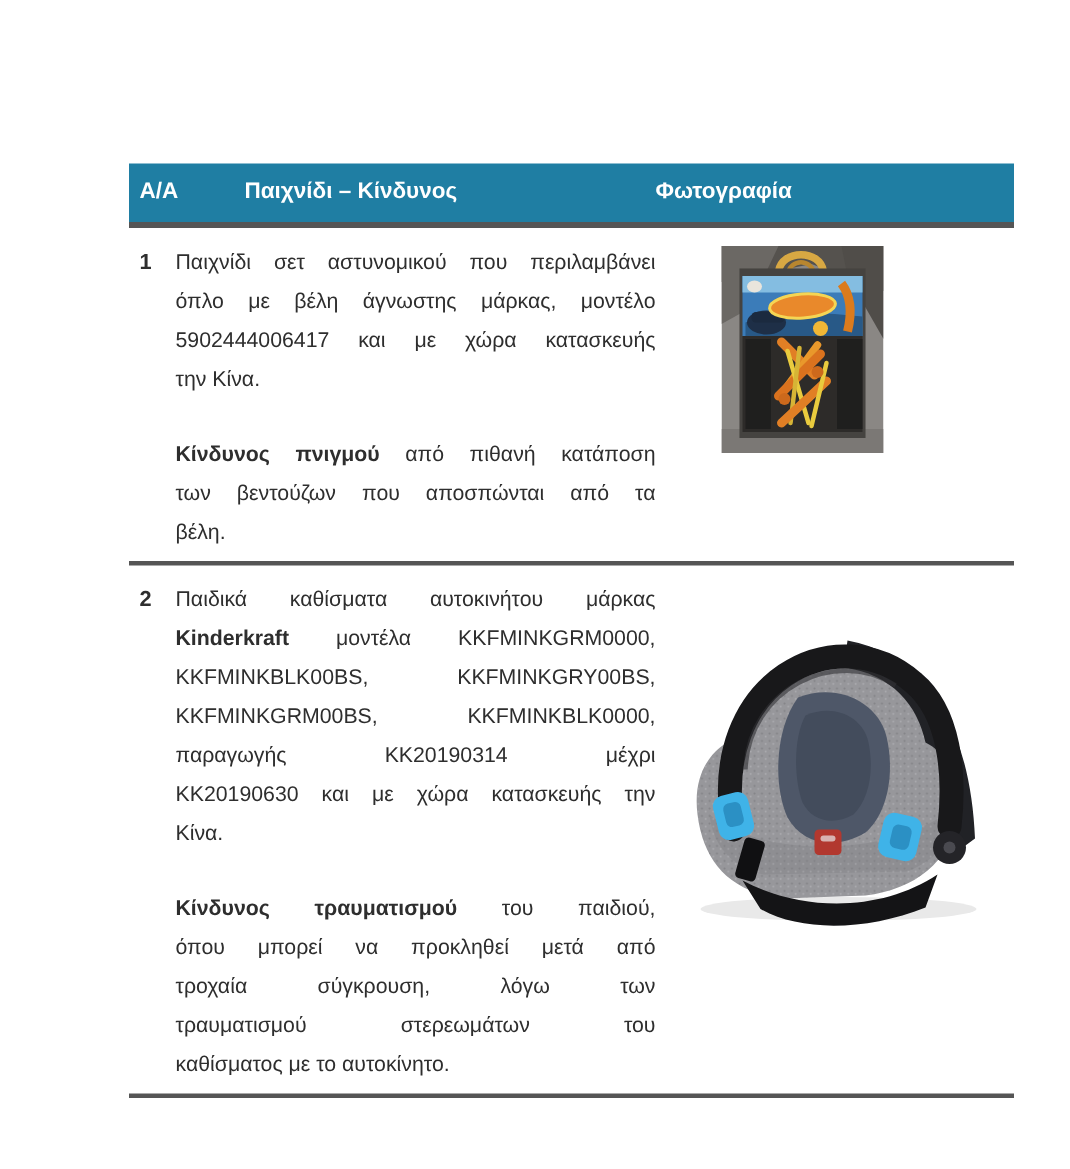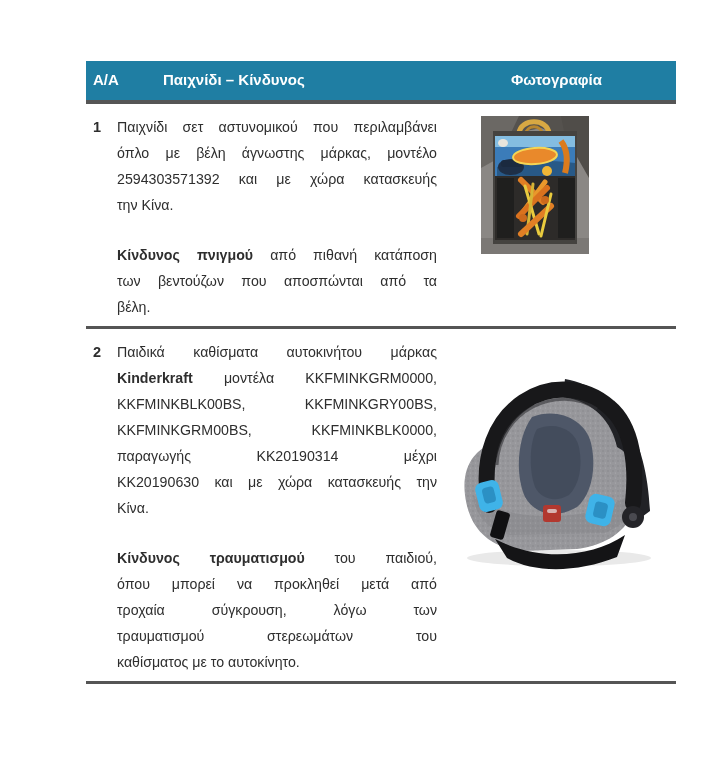--- a/index.html
+++ b/index.html
@@ -20,25 +20,25 @@
     position: relative;
     height: 39px;
     background: #1f7ea3;
     border-bottom: 4px solid #555555;
     color: #ffffff;
     font-weight: bold;
     font-size: 15px;
   }
   .th-num   { position: absolute; left: 7px;  top: 10px; }
   .th-desc  { position: absolute; left: 77px; top: 10px; }
-  .th-photo { position: absolute; left: 351px; width: 239px; top: 10px; text-align: center; }
+  .th-photo { position: absolute; left: 351px; width: 239px; top: 10px; }
   
   .trow { display: flex; padding: 10px 0 6px 0; }
   .trow + .trow { border-top: 3px solid #555555; }
-  .doc-table { border-bottom: 0; }
+  .doc-table { border-bottom: 0; margin-top: 48px; }
   .tbody { border-bottom: 3px solid #555555; }
   .cell-num {
     width: 31px; box-sizing: border-box; padding-left: 7px;
     font-weight: bold; font-size: 14.5px; line-height: 26px;
   }
   .cell-text {
     width: 320px; box-sizing: border-box;
     font-size: 14.2px;
   }
   .para { line-height: 26px; }
@@ -62,21 +62,21 @@
   </div>
 
   <div class="tbody">
 
     <div class="trow">
       <div class="cell-num">1</div>
       <div class="cell-text">
         <div class="para">
             <div class="tl">Παιχνίδι σετ αστυνομικού που περιλαμβάνει</div>
             <div class="tl">όπλο με βέλη άγνωστης μάρκας, μοντέλο</div>
-            <div class="tl">2594303571392 και με χώρα κατασκευής</div>
+            <div class="tl">5902444006417 και με χώρα κατασκευής</div>
             <div class="tl last">την Κίνα.</div>
           </div>
         <div class="para">
             <div class="tl"><b>Κίνδυνος πνιγμού</b> από πιθανή κατάποση</div>
             <div class="tl">των βεντούζων που αποσπώνται από τα</div>
             <div class="tl last">βέλη.</div>
           </div>
       </div>
       <div class="cell-photo">
 

